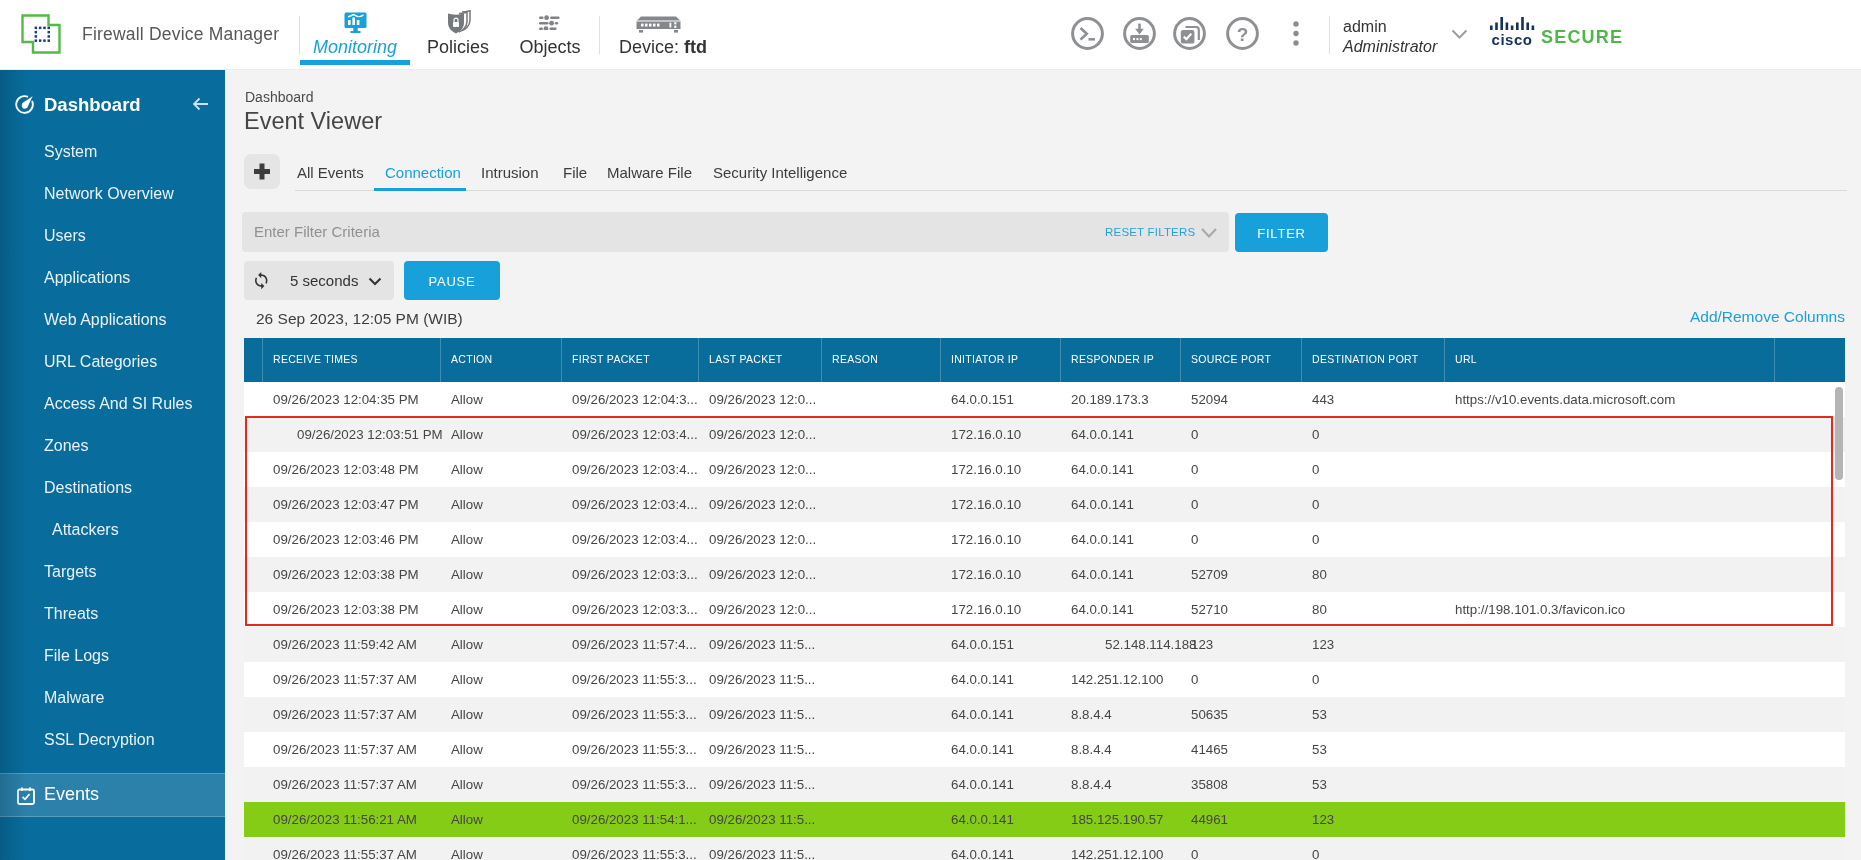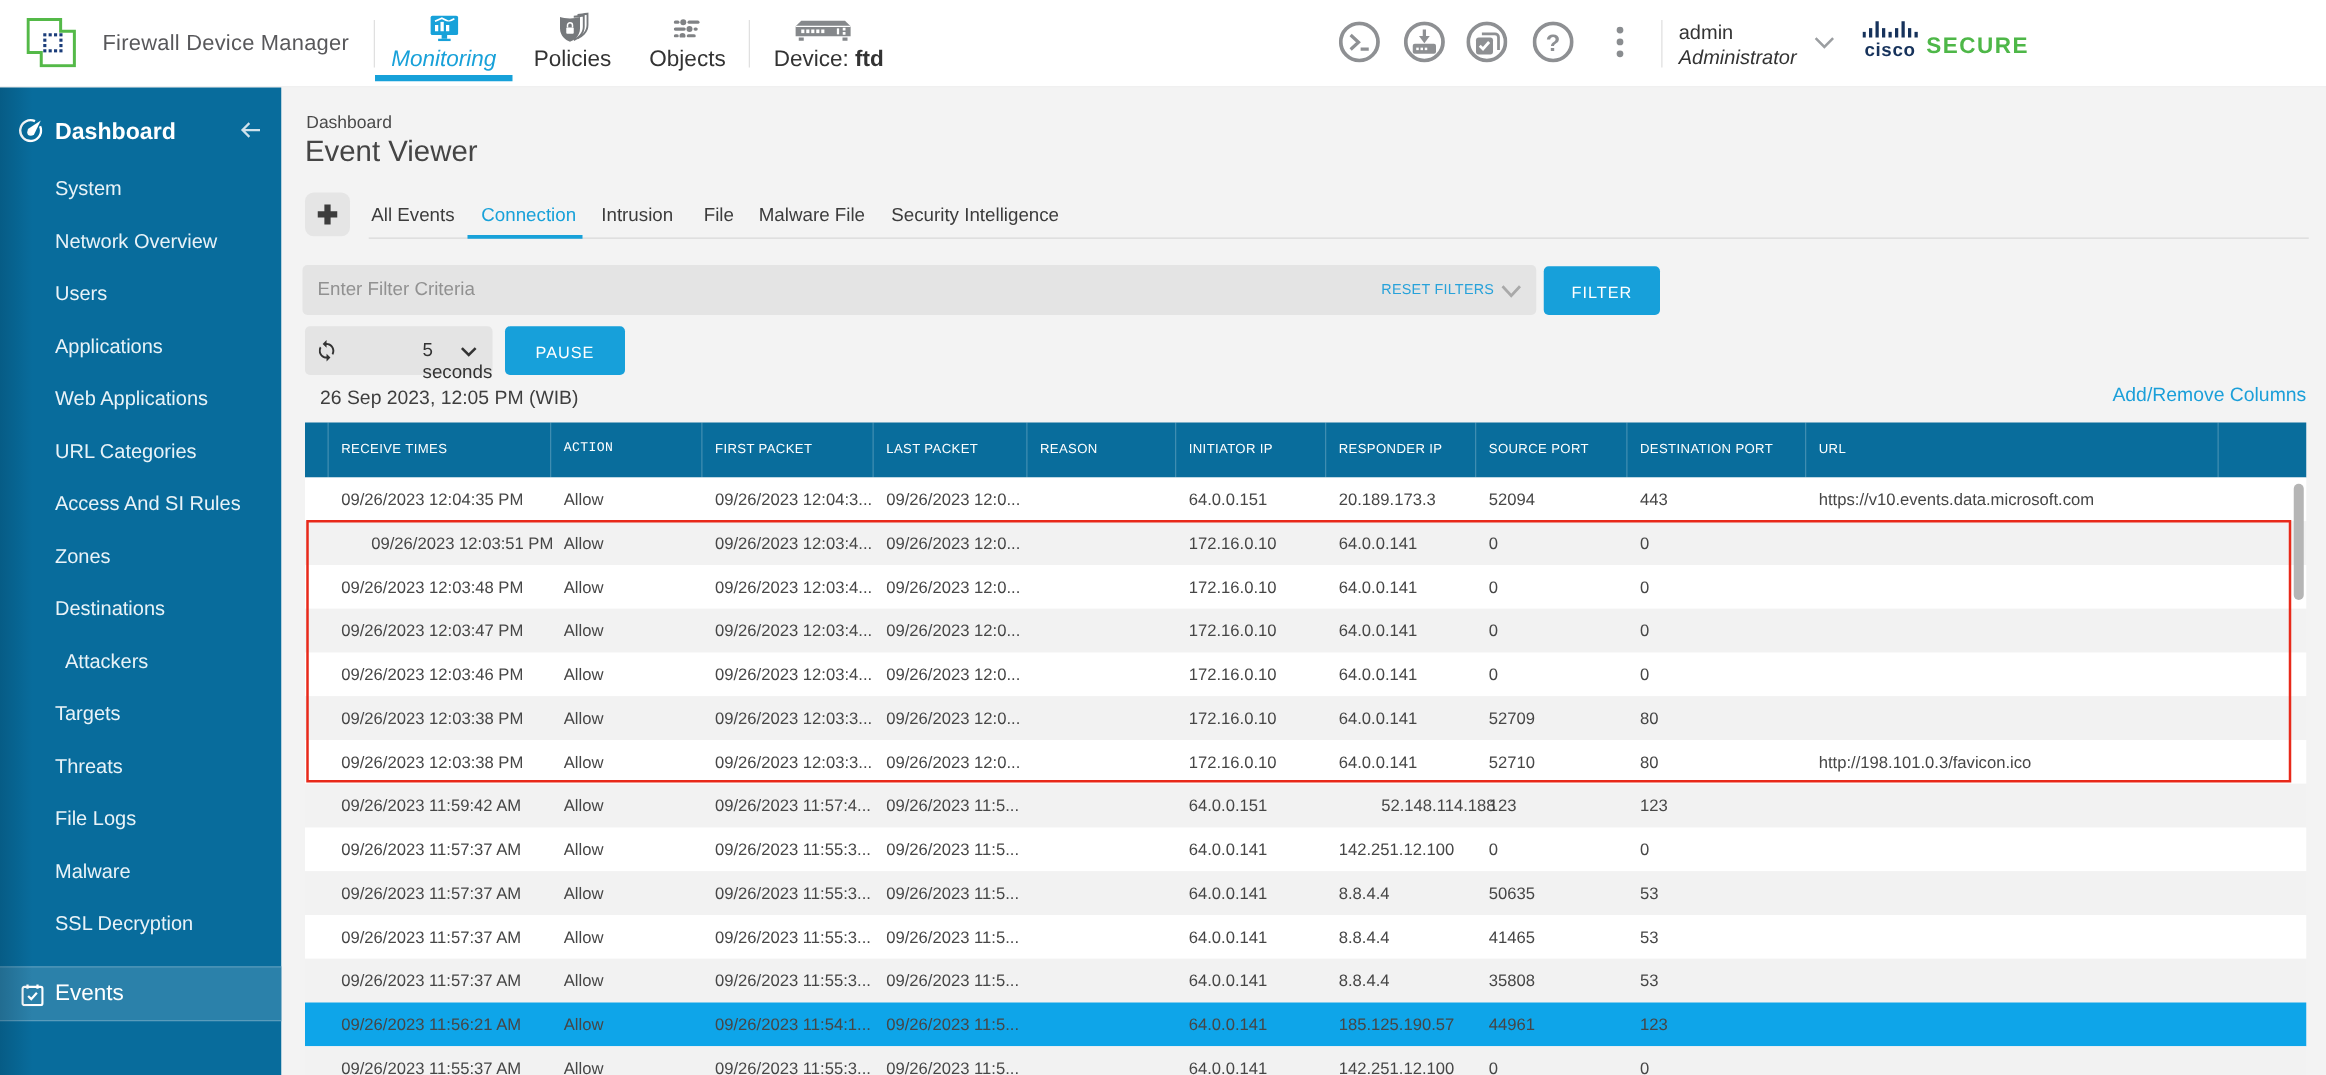--- a/index.html
+++ b/index.html
@@ -207,36 +207,36 @@
   </svg>
 </div>
 <div class="abs" style="left:1235px;top:213px;width:93px;height:39px;background:#17a0da;border-radius:4px;text-align:center;">
   <div style="margin-top:13px;font-size:13px;color:#fff;letter-spacing:0.8px;">FILTER</div>
 </div>
 
 <div class="abs" style="left:244px;top:261px;width:150px;height:39px;background:#e4e4e4;border-radius:4px;">
   <svg class="abs" style="left:11px;top:11px;" width="14" height="18" viewBox="0 0 14 18">
     <path transform="scale(0.78) translate(-4,-1)" fill="#333" d="M12 4V1L8 5l4 4V6c3.31 0 6 2.69 6 6 0 1.01-.25 1.97-.7 2.8l1.46 1.46C19.54 15.03 20 13.57 20 12c0-4.42-3.58-8-8-8zm0 14c-3.31 0-6-2.69-6-6 0-1.01.25-1.97.7-2.8L5.24 7.74C4.46 8.97 4 10.43 4 12c0 4.42 3.58 8 8 8v3l4-4-4-4v3z"></path>
   </svg>
-  <div class="abs" style="left:46px;top:11px;font-size:15px;color:#333;margin-left:48px;">5 seconds</div>
+  <div class="abs" style="left:46px;top:11px;font-size:15px;color:#333;">5 seconds</div>
   <svg class="abs" style="left:124px;top:16px;" width="14" height="9" viewBox="0 0 14 9">
     <path d="M 1.5 1.5 L 7 7 L 12.5 1.5" fill="none" stroke="#333" stroke-width="2"></path>
   </svg>
 </div>
 <div class="abs" style="left:404px;top:261px;width:96px;height:39px;background:#17a0da;border-radius:4px;text-align:center;">
   <div style="margin-top:13px;font-size:13px;color:#fff;letter-spacing:0.8px;">PAUSE</div>
 </div>
 
 <div class="abs" style="left:256px;top:310px;font-size:15.5px;color:#3e3e3e;">26 Sep 2023, 12:05 PM (WIB)</div>
 <div class="abs" style="left:1445px;top:308px;width:400px;text-align:right;font-size:15.5px;color:#1b9fd9;">Add/Remove Columns</div>
 <div class="abs" style="left:244px;top:338px;width:1601px;height:44px;background:#096d9c;">
   <div class="abs" style="left:18px;top:0;width:1px;height:44px;background:rgba(255,255,255,0.22);"></div>
   <div class="abs" style="left:29px;top:15px;font-size:10.5px;color:#fff;letter-spacing:0.3px;">RECEIVE TIMES</div>
   <div class="abs" style="left:196px;top:0;width:1px;height:44px;background:rgba(255,255,255,0.22);"></div>
-  <div class="abs" style="left:207px;top:15px;font-size:10.5px;color:#fff;letter-spacing:0.3px;font-family:Liberation Mono, monospace;">ACTION</div>
+  <div class="abs" style="left:207px;top:15px;font-size:10.5px;color:#fff;letter-spacing:0.3px;">ACTION</div>
   <div class="abs" style="left:317px;top:0;width:1px;height:44px;background:rgba(255,255,255,0.22);"></div>
   <div class="abs" style="left:328px;top:15px;font-size:10.5px;color:#fff;letter-spacing:0.3px;">FIRST PACKET</div>
   <div class="abs" style="left:454px;top:0;width:1px;height:44px;background:rgba(255,255,255,0.22);"></div>
   <div class="abs" style="left:465px;top:15px;font-size:10.5px;color:#fff;letter-spacing:0.3px;">LAST PACKET</div>
   <div class="abs" style="left:577px;top:0;width:1px;height:44px;background:rgba(255,255,255,0.22);"></div>
   <div class="abs" style="left:588px;top:15px;font-size:10.5px;color:#fff;letter-spacing:0.3px;">REASON</div>
   <div class="abs" style="left:696px;top:0;width:1px;height:44px;background:rgba(255,255,255,0.22);"></div>
   <div class="abs" style="left:707px;top:15px;font-size:10.5px;color:#fff;letter-spacing:0.3px;">INITIATOR IP</div>
   <div class="abs" style="left:816px;top:0;width:1px;height:44px;background:rgba(255,255,255,0.22);"></div>
   <div class="abs" style="left:827px;top:15px;font-size:10.5px;color:#fff;letter-spacing:0.3px;">RESPONDER IP</div>
@@ -363,21 +363,21 @@
 <div class="abs" style="left:244px;top:767px;width:1601px;height:35px;background:#f2f2f2;">
   <div class="abs" style="left:29px;top:10px;font-size:13.3px;color:#464646;white-space:nowrap;">09/26/2023 11:57:37 AM</div>
   <div class="abs" style="left:207px;top:10px;font-size:13.3px;color:#464646;white-space:nowrap;">Allow</div>
   <div class="abs" style="left:328px;top:10px;font-size:13.3px;color:#464646;white-space:nowrap;">09/26/2023 11:55:3...</div>
   <div class="abs" style="left:465px;top:10px;font-size:13.3px;color:#464646;white-space:nowrap;">09/26/2023 11:5...</div>
   <div class="abs" style="left:707px;top:10px;font-size:13.3px;color:#464646;white-space:nowrap;">64.0.0.141</div>
   <div class="abs" style="left:827px;top:10px;font-size:13.3px;color:#464646;white-space:nowrap;">8.8.4.4</div>
   <div class="abs" style="left:947px;top:10px;font-size:13.3px;color:#464646;white-space:nowrap;">35808</div>
   <div class="abs" style="left:1068px;top:10px;font-size:13.3px;color:#464646;white-space:nowrap;">53</div>
 </div>
-<div class="abs" style="left:244px;top:802px;width:1601px;height:35px;background:#0ea5e9;">
+<div class="abs" style="left:244px;top:802px;width:1601px;height:35px;background:#84cc16;">
   <div class="abs" style="left:29px;top:10px;font-size:13.3px;color:#464646;white-space:nowrap;">09/26/2023 11:56:21 AM</div>
   <div class="abs" style="left:207px;top:10px;font-size:13.3px;color:#464646;white-space:nowrap;">Allow</div>
   <div class="abs" style="left:328px;top:10px;font-size:13.3px;color:#464646;white-space:nowrap;">09/26/2023 11:54:1...</div>
   <div class="abs" style="left:465px;top:10px;font-size:13.3px;color:#464646;white-space:nowrap;">09/26/2023 11:5...</div>
   <div class="abs" style="left:707px;top:10px;font-size:13.3px;color:#464646;white-space:nowrap;">64.0.0.141</div>
   <div class="abs" style="left:827px;top:10px;font-size:13.3px;color:#464646;white-space:nowrap;">185.125.190.57</div>
   <div class="abs" style="left:947px;top:10px;font-size:13.3px;color:#464646;white-space:nowrap;">44961</div>
   <div class="abs" style="left:1068px;top:10px;font-size:13.3px;color:#464646;white-space:nowrap;">123</div>
 </div>
 <div class="abs" style="left:244px;top:837px;width:1601px;height:35px;background:#f2f2f2;">

